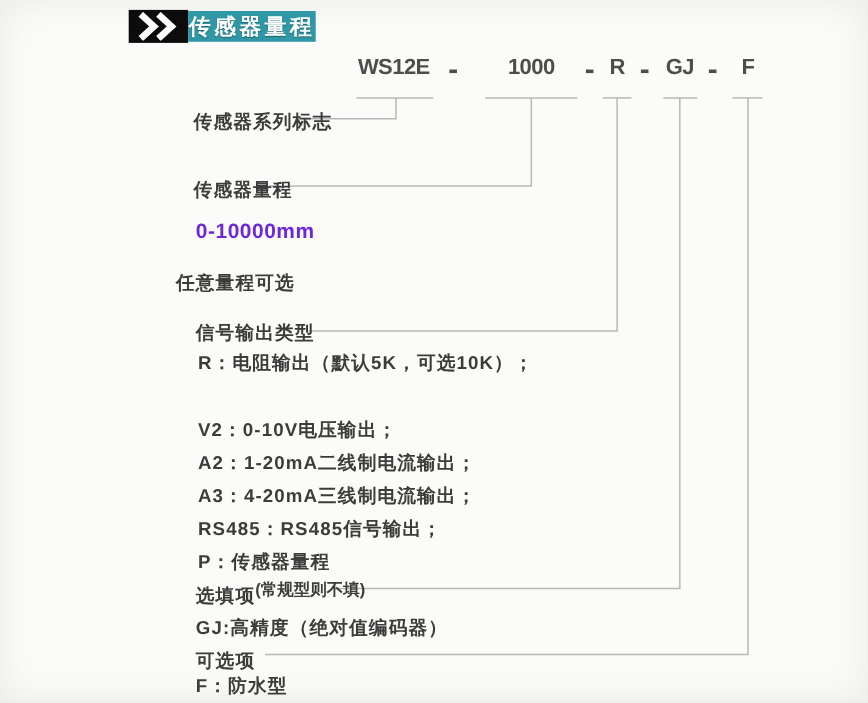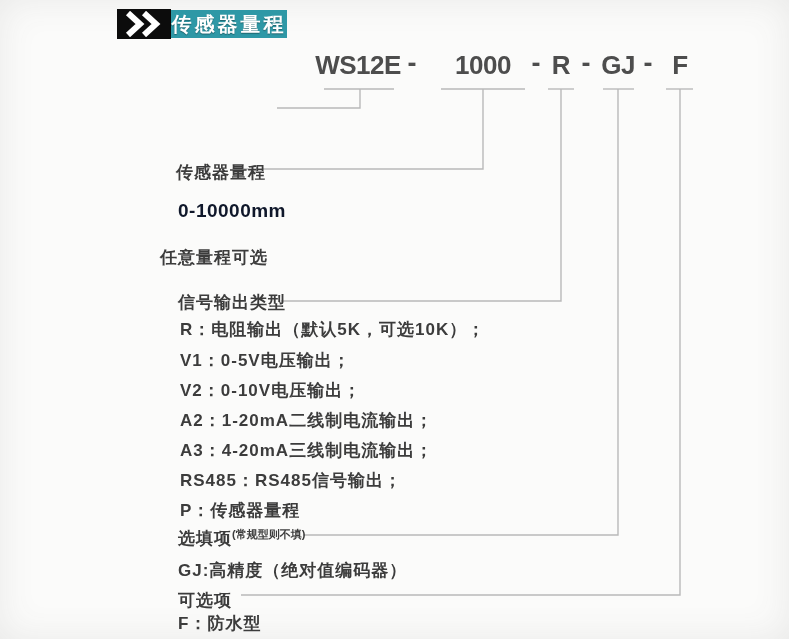--- a/index.html
+++ b/index.html
@@ -16,32 +16,32 @@
   .badge-chevrons{width:54px;height:30px;background:#0c0c0c;display:flex;align-items:center;justify-content:center;}
   .badge-title{
     width:116px;height:28px;margin-top:1px;background:#2e98a6;
     color:#fff;font-size:20px;font-weight:700;letter-spacing:3px;
     display:flex;align-items:center;justify-content:center;
     text-shadow:0 1px 1px rgba(0,0,0,.35);
   }
   
   .seg{
     position:absolute;top:50px;transform:translateX(-50%);
-    font-size:26px;font-weight:700;color:#4d4d4d;letter-spacing:-.5px;white-space:nowrap;
+    font-size:20px;font-weight:700;color:#4d4d4d;letter-spacing:-.5px;white-space:nowrap;
   }
   .sep{position:absolute;top:48px;transform:translateX(-50%);font-size:27px;font-weight:700;color:#4d4d4d;}
   
   .connectors{position:absolute;left:0;top:0;}
   
   .lbl{
     position:absolute;white-space:nowrap;
     font-size:17px;font-weight:700;color:#3c3c3c;letter-spacing:1px;
   }
-  .val{position:absolute;white-space:nowrap;font-size:19px;font-weight:700;color:#0f172a;letter-spacing:.5px;}
-  .note-sm{font-size:11px;font-weight:700;letter-spacing:0;vertical-align:6px;}
+  .val{position:absolute;white-space:nowrap;font-size:19px;font-weight:700;color:#6d28d9;letter-spacing:.5px;}
+  .note-sm{font-size:15px;font-weight:700;letter-spacing:0;vertical-align:6px;}
 </style>
 </head>
 <body>
 
 <div class="page">
 
   <div class="badge">
     <div class="badge-chevrons">
       <svg width="44" height="26" viewBox="0 0 44 26">
         <polyline points="6,2 18,13 6,24" fill="none" stroke="#ffffff" stroke-width="6"></polyline>
@@ -73,27 +73,27 @@
       <path d="M666,89 H693"></path>
 
       <path d="M360,89 V108 H277"></path>
       <path d="M483,89 V169 H244"></path>
       <path d="M561,89 V301 H281"></path>
       <path d="M618,89 V535 H303"></path>
       <path d="M680,89 V595 H241"></path>
     </g>
   </svg>
 
+  <div class="lbl" style="left:176px;top:99px">传感器系列标志</div>
   <div class="lbl" style="left:176px;top:161px">传感器量程</div>
   <div class="val" style="left:178px;top:200px">0-10000mm</div>
   <div class="lbl" style="left:160px;top:246px">任意量程可选</div>
   <div class="lbl" style="left:178px;top:291px">信号输出类型</div>
 
   <div class="lbl" style="left:180px;top:318px">R：电阻输出（默认5K，可选10K）；</div>
-  <div class="lbl" style="left:180px;top:349px">V1：0-5V电压输出；</div>
   <div class="lbl" style="left:180px;top:379px">V2：0-10V电压输出；</div>
   <div class="lbl" style="left:180px;top:409px">A2：1-20mA二线制电流输出；</div>
   <div class="lbl" style="left:180px;top:439px">A3：4-20mA三线制电流输出；</div>
   <div class="lbl" style="left:180px;top:469px">RS485：RS485信号输出；</div>
   <div class="lbl" style="left:180px;top:499px">P：传感器量程</div>
 
   <div class="lbl" style="left:178px;top:527px">
     <span>选填项</span><span class="note-sm">(常规型则不填)</span>
   </div>
   <div class="lbl" style="left:178px;top:559px">GJ:高精度（绝对值编码器）</div>

